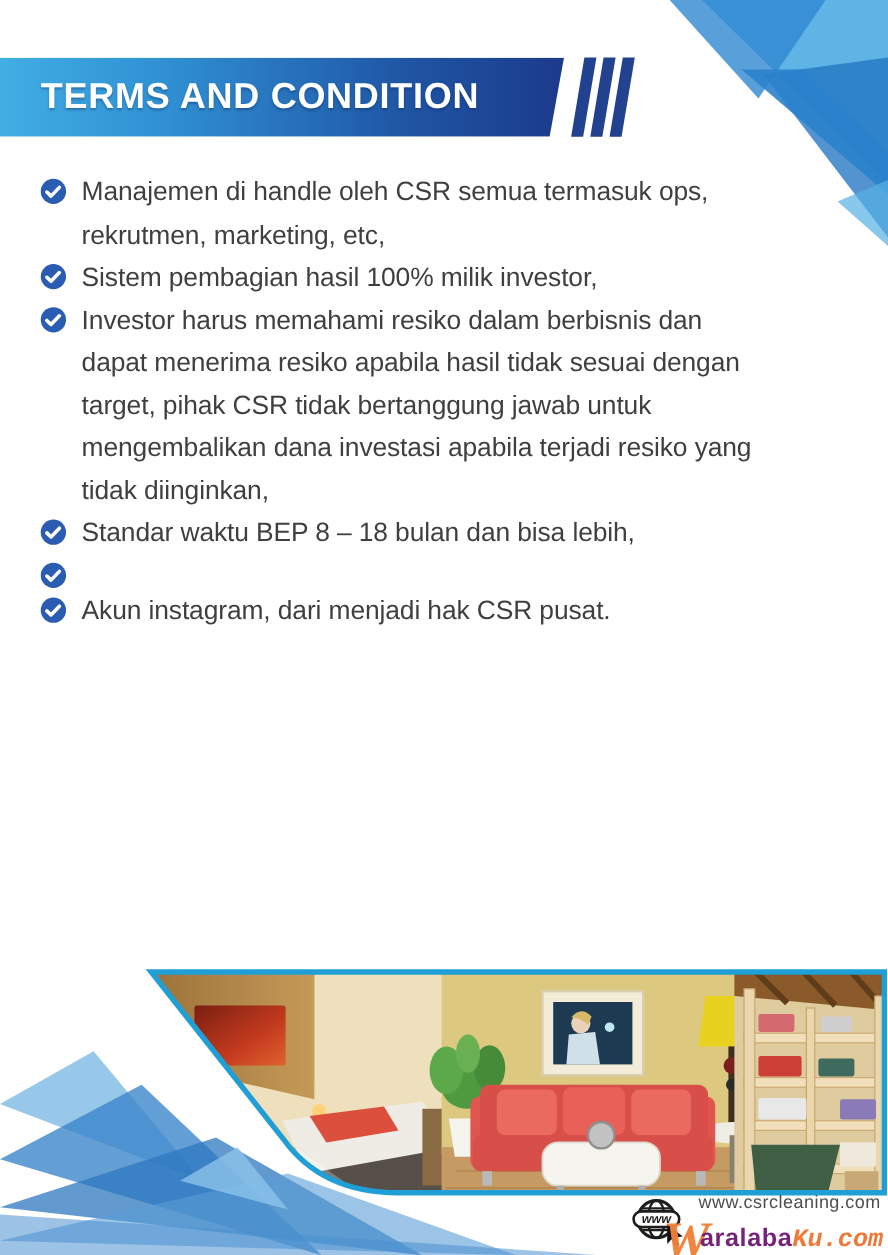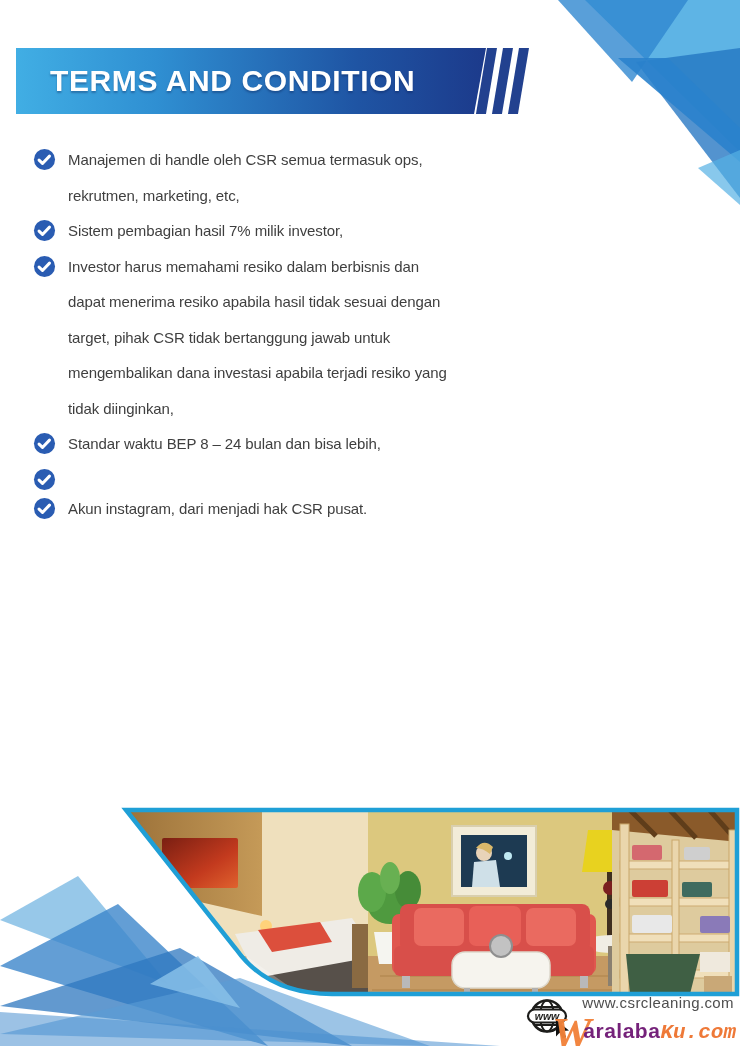--- a/index.html
+++ b/index.html
@@ -2,42 +2,42 @@
 <html><head>
 <meta charset="utf-8">
 <style>
   html,body{margin:0;padding:0;background:#fff;}
   .page{
     position:relative;width:740px;height:1046px;background:#ffffff;
     overflow:hidden;font-family:"Liberation Sans",sans-serif;
   }
   
   .banner{
-    position:absolute;left:16px;top:48px;width:470px;height:66px;
+    position:absolute;left:0;top:48px;width:470px;height:66px;
     background:linear-gradient(90deg,#41aee4 0%,#2f8fd2 30%,#1f55a4 72%,#1c3a8b 100%);
     clip-path:polygon(0 0,100% 0,calc(100% - 12px) 100%,0 100%);
   }
   .banner h1{
     margin:0;padding:0 0 0 34px;line-height:66px;font-size:30px;font-weight:700;
     color:#ffffff;letter-spacing:.6px;white-space:nowrap;
     text-shadow:0 2px 2px rgba(10,30,80,.35);
   }
   .stripe{
     position:absolute;top:48px;height:66px;width:10px;background:#22418f;
     transform:skewX(-9.5deg);transform-origin:top left;
   }
   .stripe.s1{left:487px}.stripe.s2{left:503px}.stripe.s3{left:519px}
   
   .terms{
     position:absolute;left:33px;top:142px;width:692px;margin:0;padding:0;list-style:none;
   }
   .terms li{display:flex;align-items:flex-start;}
   .check{flex:0 0 23px;width:23px;height:23px;margin:6px 12px 0 0;}
   .item-text{
-    font-size:15px;line-height:35.5px;color:#3f3f3f;white-space:pre-line;
+    font-size:22px;line-height:35.5px;color:#3f3f3f;white-space:pre-line;
     letter-spacing:-0.1px;
   }
   
   .photo{position:absolute;left:0;top:806px;width:740px;height:192px;}
   
   .decor-tr{position:absolute;right:0;top:0;width:200px;height:215px;}
   .decor-bl{position:absolute;left:0;top:856px;width:520px;height:190px;}
   
   .footer{position:absolute;right:6px;bottom:6px;height:46px;display:flex;}
   .globe{width:50px;height:46px;margin-right:6px;}
@@ -79,39 +79,39 @@
           <path d="M6.3 12.6l3.6 3.5 7.3-7.6" fill="none" stroke="#fff" stroke-width="3.1" stroke-linecap="round" stroke-linejoin="round"></path>
         </svg>
       <span class="item-text">Manajemen di handle oleh CSR semua termasuk ops,
 rekrutmen, marketing, etc,</span>
     </li>
     <li>
       <svg class="check" viewBox="0 0 24 24">
           <circle cx="12" cy="12" r="11" fill="#2a5cb2"></circle>
           <path d="M6.3 12.6l3.6 3.5 7.3-7.6" fill="none" stroke="#fff" stroke-width="3.1" stroke-linecap="round" stroke-linejoin="round"></path>
         </svg>
-      <span class="item-text">Sistem pembagian hasil 7% milik investor,</span>
+      <span class="item-text">Sistem pembagian hasil 100% milik investor,</span>
     </li>
     <li>
       <svg class="check" viewBox="0 0 24 24">
           <circle cx="12" cy="12" r="11" fill="#2a5cb2"></circle>
           <path d="M6.3 12.6l3.6 3.5 7.3-7.6" fill="none" stroke="#fff" stroke-width="3.1" stroke-linecap="round" stroke-linejoin="round"></path>
         </svg>
       <span class="item-text">Investor harus memahami resiko dalam berbisnis dan
 dapat menerima resiko apabila hasil tidak sesuai dengan
 target, pihak CSR tidak bertanggung jawab untuk
 mengembalikan dana investasi apabila terjadi resiko yang
 tidak diinginkan,</span>
     </li>
     <li>
       <svg class="check" viewBox="0 0 24 24">
           <circle cx="12" cy="12" r="11" fill="#2a5cb2"></circle>
           <path d="M6.3 12.6l3.6 3.5 7.3-7.6" fill="none" stroke="#fff" stroke-width="3.1" stroke-linecap="round" stroke-linejoin="round"></path>
         </svg>
-      <span class="item-text">Standar waktu BEP 8 – 24 bulan dan bisa lebih,</span>
+      <span class="item-text">Standar waktu BEP 8 – 18 bulan dan bisa lebih,</span>
     </li>
     <li>
       <svg class="check" viewBox="0 0 24 24">
           <circle cx="12" cy="12" r="11" fill="#2a5cb2"></circle>
           <path d="M6.3 12.6l3.6 3.5 7.3-7.6" fill="none" stroke="#fff" stroke-width="3.1" stroke-linecap="round" stroke-linejoin="round"></path>
         </svg>
     </li>
     <li>
       <svg class="check" viewBox="0 0 24 24">
           <circle cx="12" cy="12" r="11" fill="#2a5cb2"></circle>

